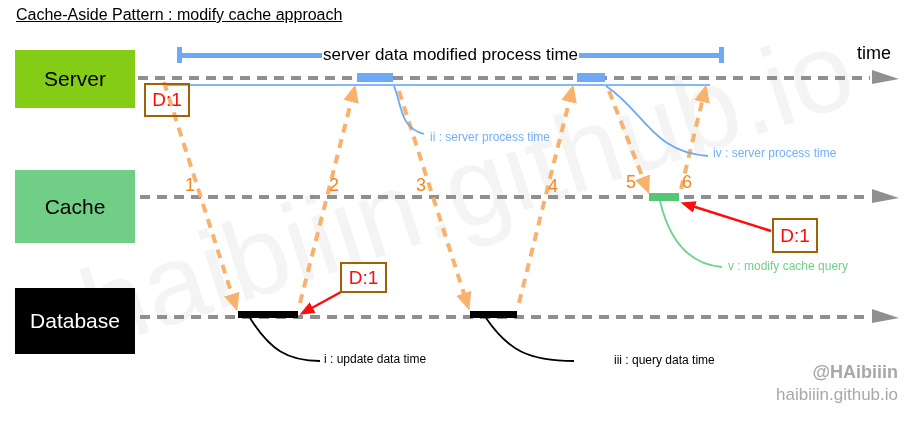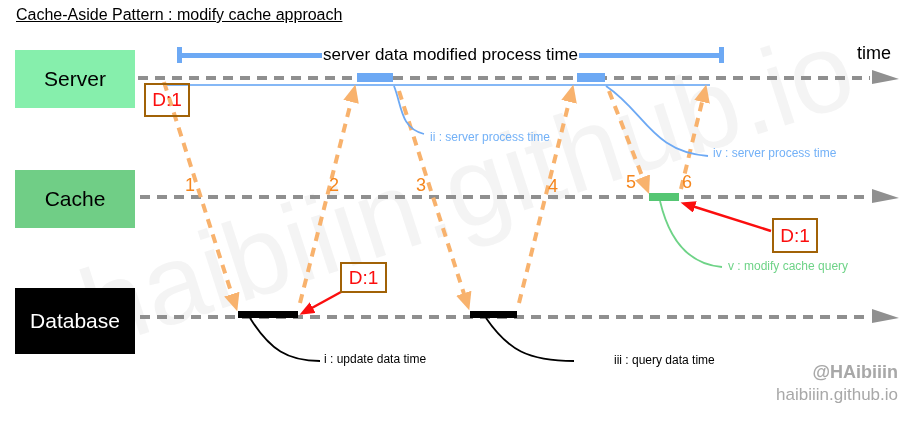--- a/index.html
+++ b/index.html
@@ -5,22 +5,22 @@
   html,body{margin:0;padding:0;background:#fff;}
   body{width:920px;height:430px;position:relative;overflow:hidden;
        font-family:"Liberation Sans","DejaVu Sans",sans-serif;color:#000;}
   .abs{position:absolute;}
   #title{left:16px;top:6px;font-size:16px;text-decoration:underline;white-space:nowrap;}
   #watermark{left:85px;top:248px;font-size:112px;color:rgba(100,100,100,0.07);
              transform:rotate(-18deg);transform-origin:left center;white-space:nowrap;
              pointer-events:none;}
   .lane-box{width:120px;display:flex;align-items:center;justify-content:center;
             font-size:21px;}
-  #lane-server{left:15px;top:50px;height:58px;background:#86efac;}
-  #lane-cache{left:15px;top:170px;height:58px;background:#70ce86;}
+  #lane-server{left:15px;top:50px;height:58px;background:#84cc16;}
+  #lane-cache{left:15px;top:170px;height:73px;background:#70ce86;}
   #lane-database{left:15px;top:288px;height:66px;background:#000;color:#fff;}
   #time-label{left:857px;top:43px;font-size:18px;}
   
   #bracket{left:177px;top:46px;width:547px;height:18px;display:flex;align-items:center;}
   .cap{width:5px;height:16px;background:#6da9f4;}
   .bar-line{flex:1;height:5px;background:#6da9f4;}
   #bracket-text{font-size:17px;white-space:nowrap;padding:0 1px;}
   
   .bar{position:absolute;}
   #sbar1{left:357px;top:73px;width:36px;height:9px;background:#6da9f4;}

